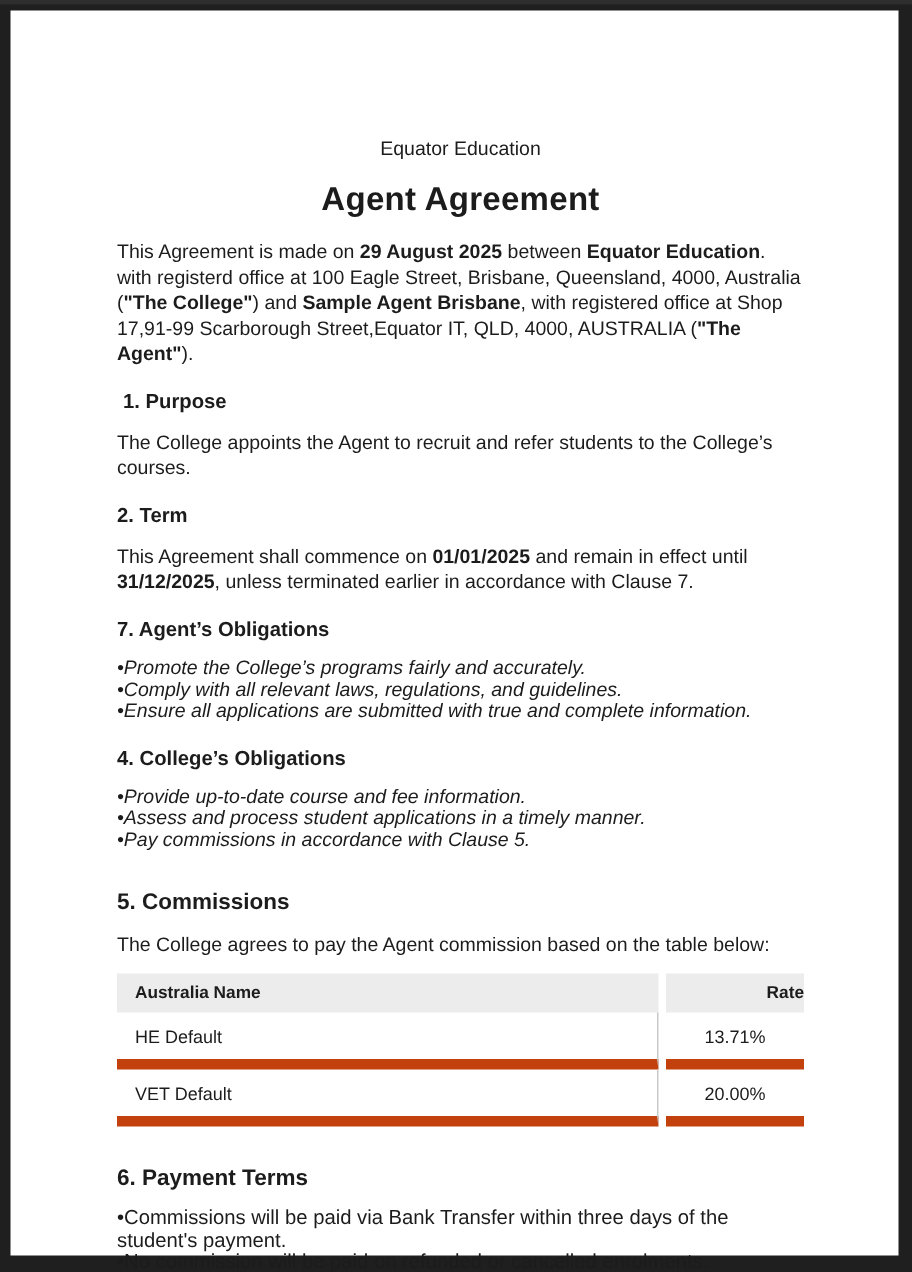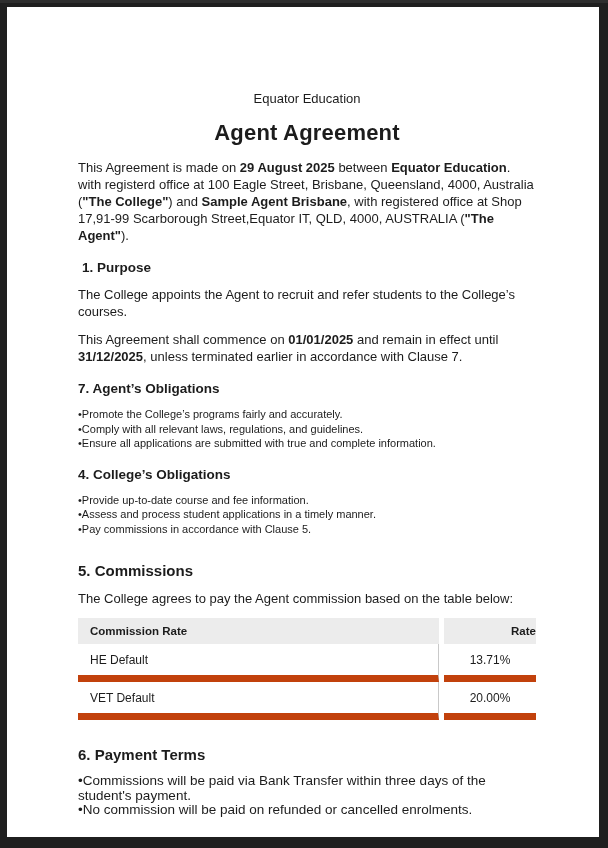--- a/index.html
+++ b/index.html
@@ -50,22 +50,23 @@
   h3.sec-h.indent { padding-left: 4px; }
   h3.sec-h-lg {
     font-size: 15px;
     font-weight: bold;
     margin-top: 26px;
   }
   .after-h { margin-top: 11px; }
   ul.bullets {
     list-style: none;
     margin-top: 11px;
-    font-size: 11px;
+    font-size: 13px;
     line-height: 14.5px;
+    font-style: italic;
   }
   ul.bullets li::before { content: "\2022 "; }
   .pt-bullets { margin-top: 11px; }
   .pt-bullets p {
     font-size: 13.5px;
     line-height: 14.5px;
   }
   .pt-bullets p::before { content: "\2022 "; }
   table.commission-table {
     width: calc(100% + 10px);
@@ -111,20 +112,21 @@
 
       <div class="org-name">Equator Education</div>
 
       <div class="doc-title">Agent Agreement</div>
 
       <p class="body-text intro"><span>This Agreement is made on </span><b>29 August 2025</b><span> between </span><b>Equator Education</b><span>. with registerd office at 100 Eagle Street, Brisbane, Queensland, 4000, Australia (</span><b>"The College"</b><span>) and  </span><b>Sample Agent Brisbane</b><span>, with registered office at Shop 17,91-99 Scarborough Street,Equator IT, QLD, 4000, AUSTRALIA (</span><b>"The Agent"</b><span>).</span></p>
 
       <h3 class="sec-h indent">1. Purpose</h3>
       <p class="body-text after-h">The College appoints the Agent to recruit and refer students to the College’s courses.</p>
 
+      <h3 class="sec-h">2. Term</h3>
       <p class="body-text after-h"><span>This Agreement shall commence on </span><b>01/01/2025</b><span> and remain in effect until </span><b>31/12/2025</b><span>, unless terminated earlier in accordance with Clause 7.</span></p>
 
       <h3 class="sec-h">7. Agent’s Obligations</h3>
       <ul class="bullets">
         <li>Promote the College’s programs fairly and accurately.</li>
         <li>Comply with all relevant laws, regulations, and guidelines.</li>
         <li>Ensure all applications are submitted with true and complete information.</li>
       </ul>
 
       <h3 class="sec-h">4. College’s Obligations</h3>
@@ -133,21 +135,21 @@
         <li>Assess and process student applications in a timely manner.</li>
         <li>Pay commissions in accordance with Clause 5.</li>
       </ul>
 
       <h3 class="sec-h-lg">5. Commissions</h3>
       <p class="body-text after-h">The College agrees to pay the Agent commission based on the table below:</p>
 
       <table class="commission-table">
         <thead>
           <tr>
-            <th class="col-name">Commission Rate</th>
+            <th class="col-name">Australia Name</th>
             <th class="col-rate">Rate</th>
           </tr>
         </thead>
         <tbody>
           <tr>
             <td class="cell-name">HE Default</td>
             <td class="cell-rate">13.71%</td>
           </tr>
           <tr>
             <td class="cell-name">VET Default</td>

